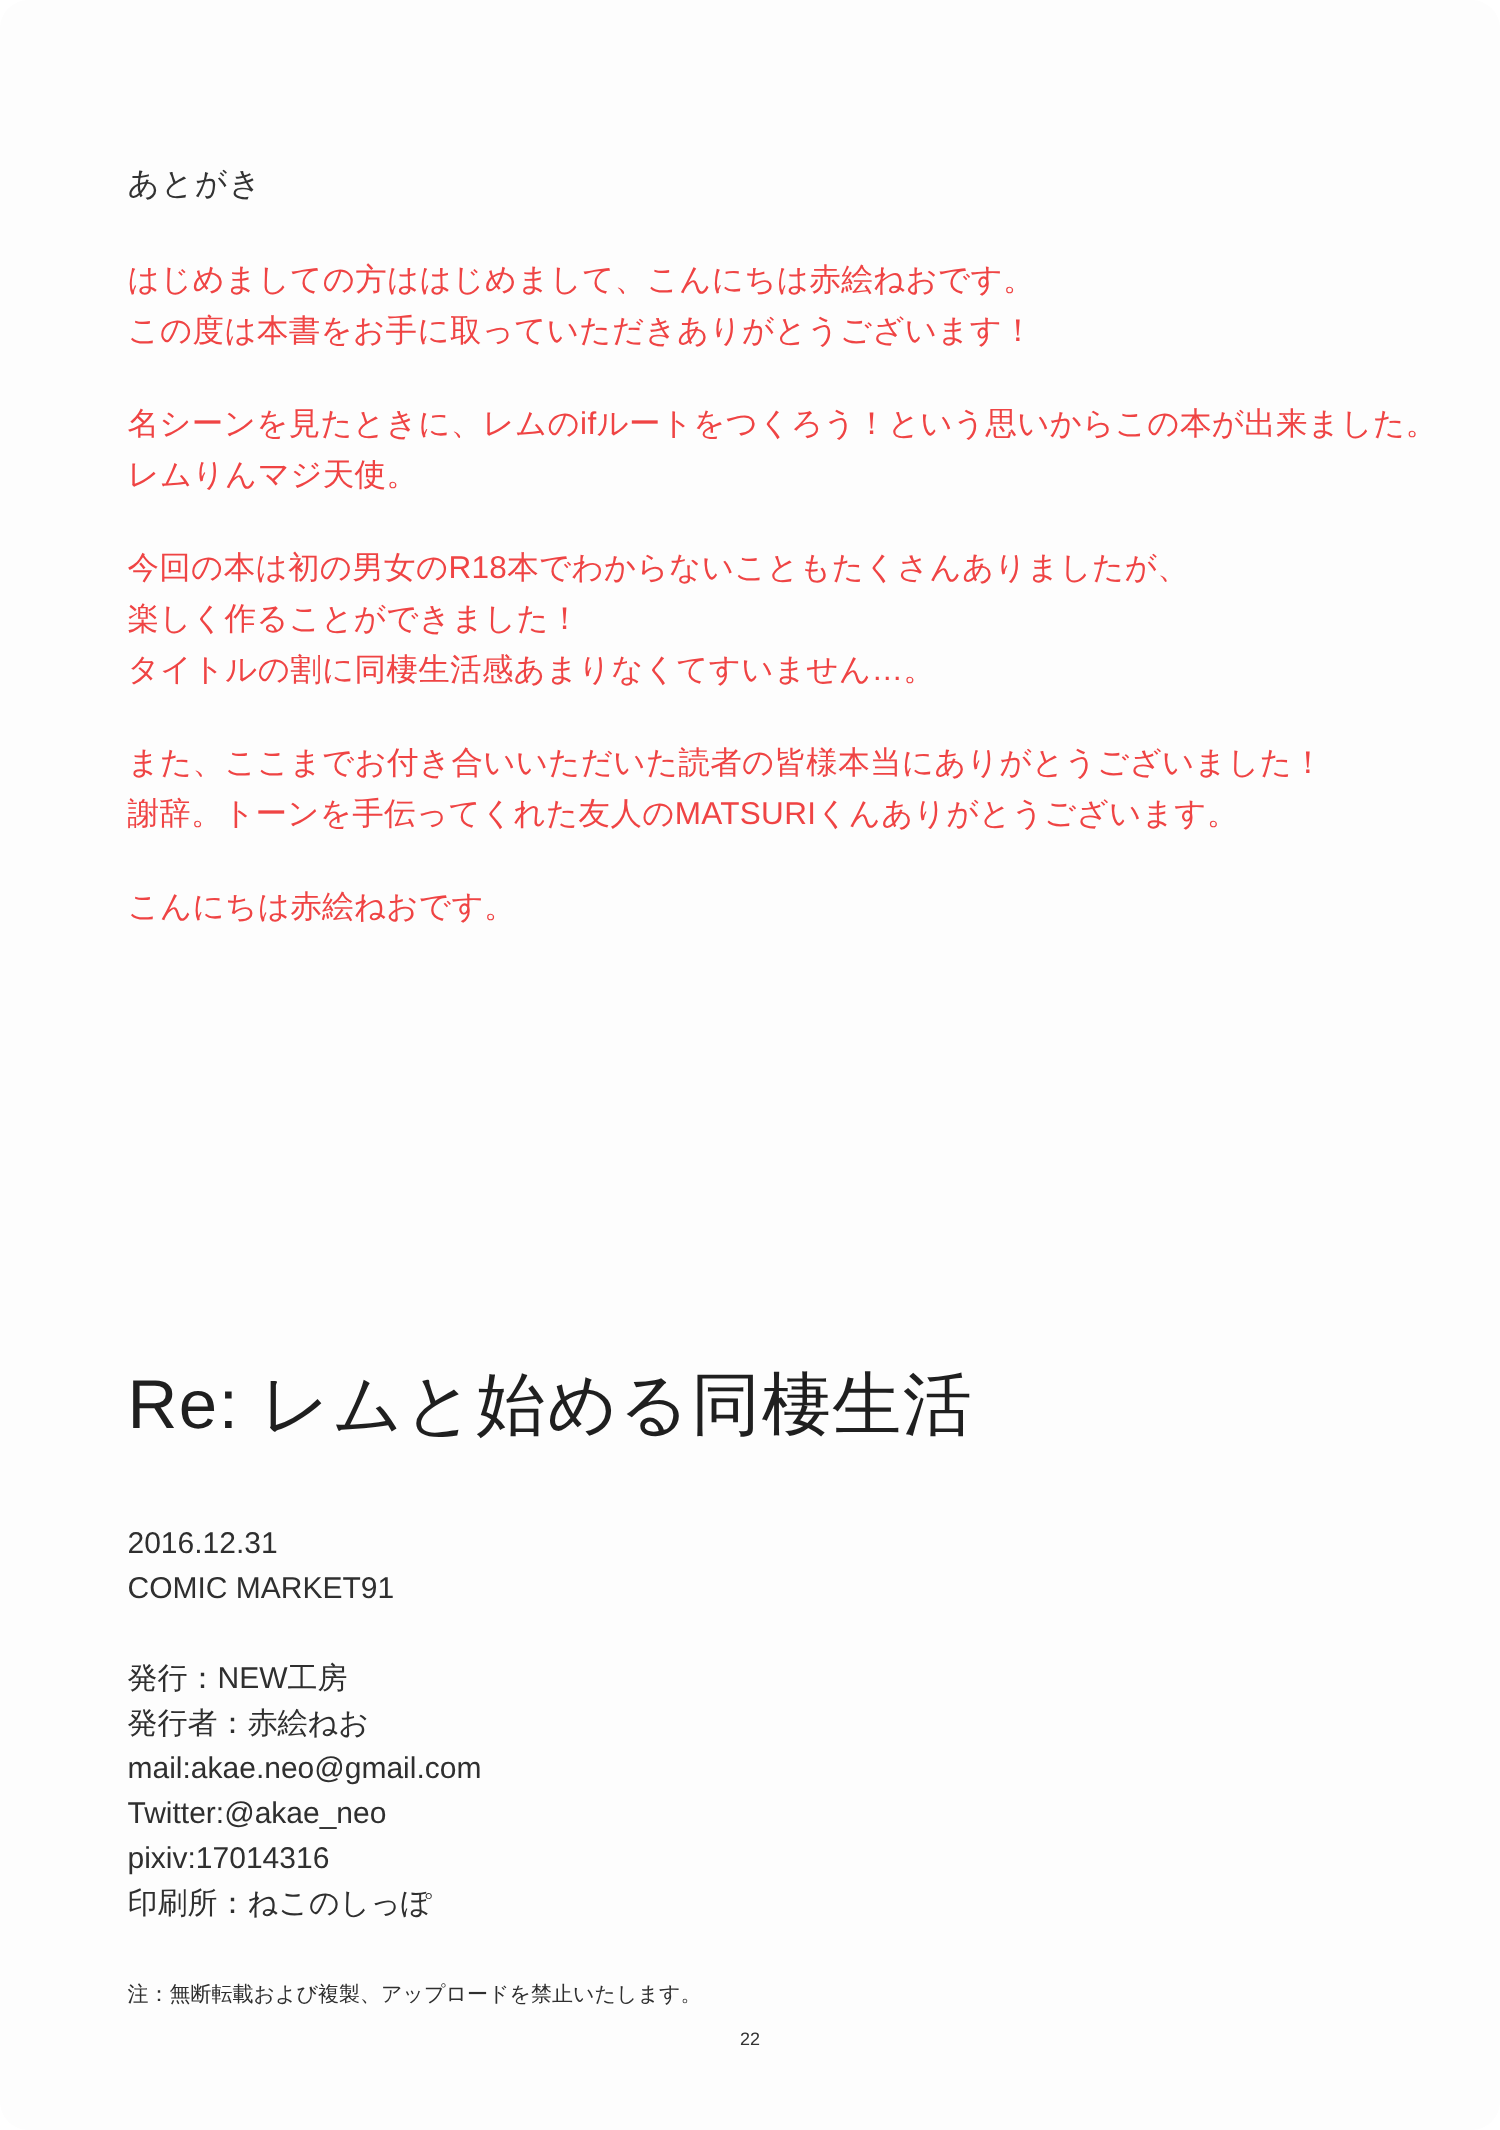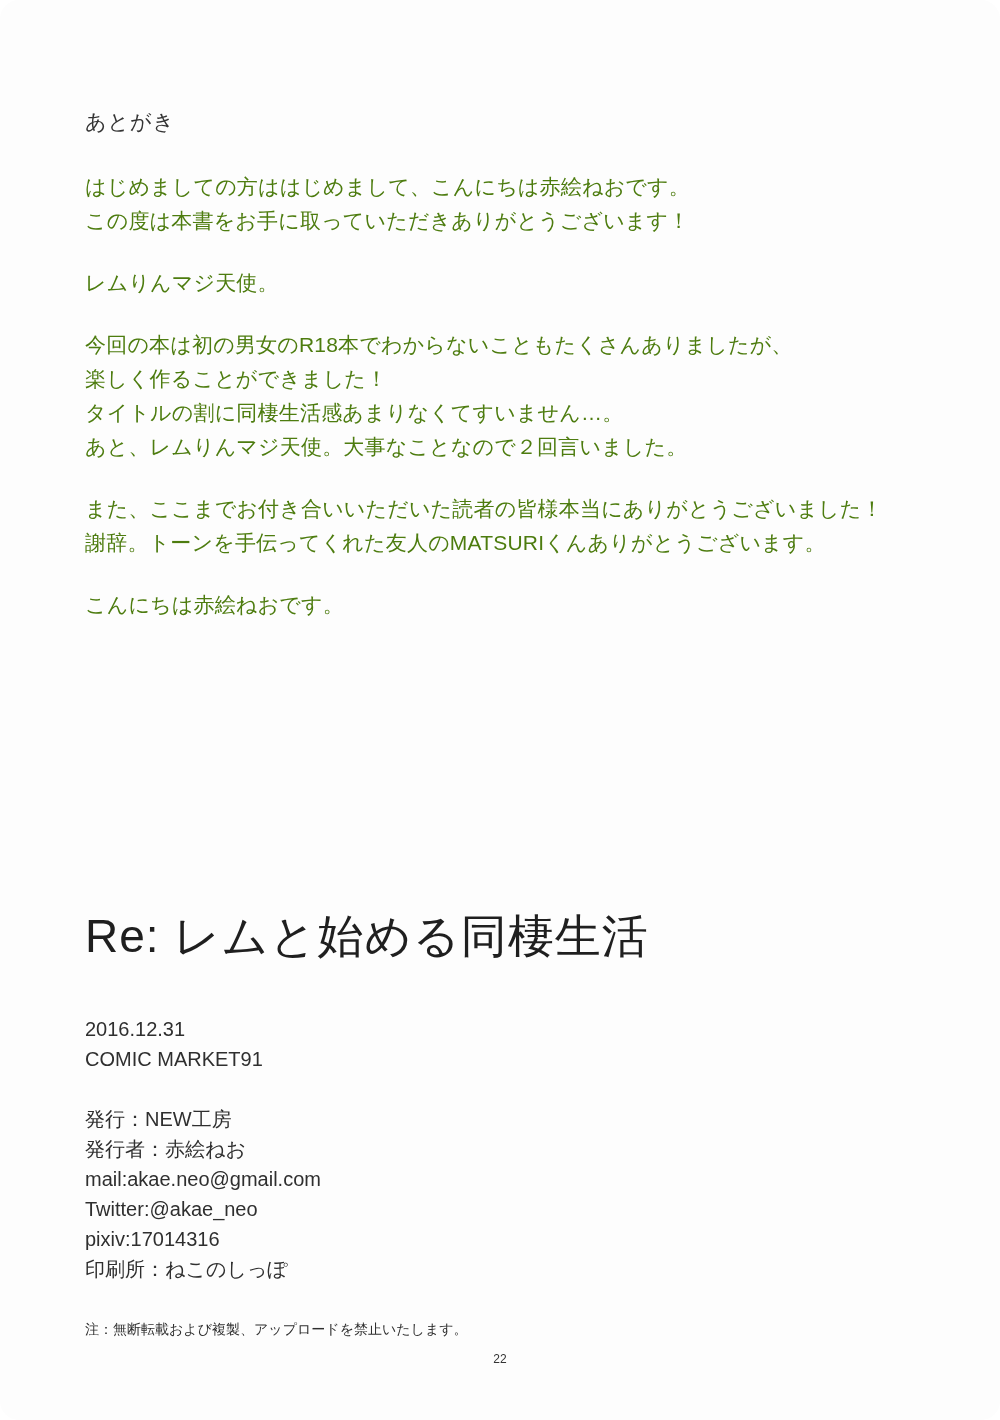--- a/index.html
+++ b/index.html
@@ -31,21 +31,21 @@
   }
   .afterword-heading {
     font-size: 21px;
     letter-spacing: 1px;
     color: #333;
     margin-bottom: 34px;
   }
   .para {
     font-size: 21px;
     line-height: 34px;
-    color: #4d7c0f;
+    color: #ef4444;
     margin-bottom: 28px;
     letter-spacing: 0.2px;
   }
   .para .line {
     display: block;
     white-space: nowrap;
   }
 
   
   .colophon {
@@ -97,28 +97,28 @@
 
   <section class="afterword">
     <div class="afterword-heading">あとがき</div>
 
     <div class="para">
       <span class="line">はじめましての方ははじめまして、こんにちは赤絵ねおです。</span>
       <span class="line">この度は本書をお手に取っていただきありがとうございます！</span>
     </div>
 
     <div class="para">
+      <span class="line">名シーンを見たときに、レムのifルートをつくろう！という思いからこの本が出来ました。</span>
       <span class="line">レムりんマジ天使。</span>
     </div>
 
     <div class="para">
       <span class="line">今回の本は初の男女のR18本でわからないこともたくさんありましたが、</span>
       <span class="line">楽しく作ることができました！</span>
       <span class="line">タイトルの割に同棲生活感あまりなくてすいません…。</span>
-      <span class="line">あと、レムりんマジ天使。大事なことなので２回言いました。</span>
     </div>
 
     <div class="para">
       <span class="line">また、ここまでお付き合いいただいた読者の皆様本当にありがとうございました！</span>
       <span class="line">謝辞。トーンを手伝ってくれた友人のMATSURIくんありがとうございます。</span>
     </div>
 
     <div class="para">
       <span class="line">こんにちは赤絵ねおです。</span>
     </div>

